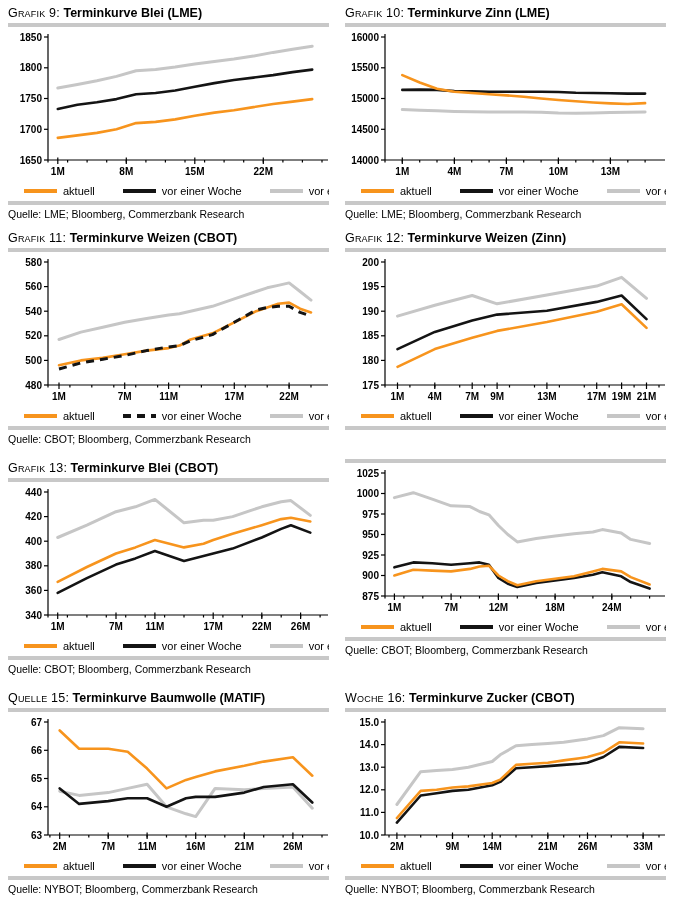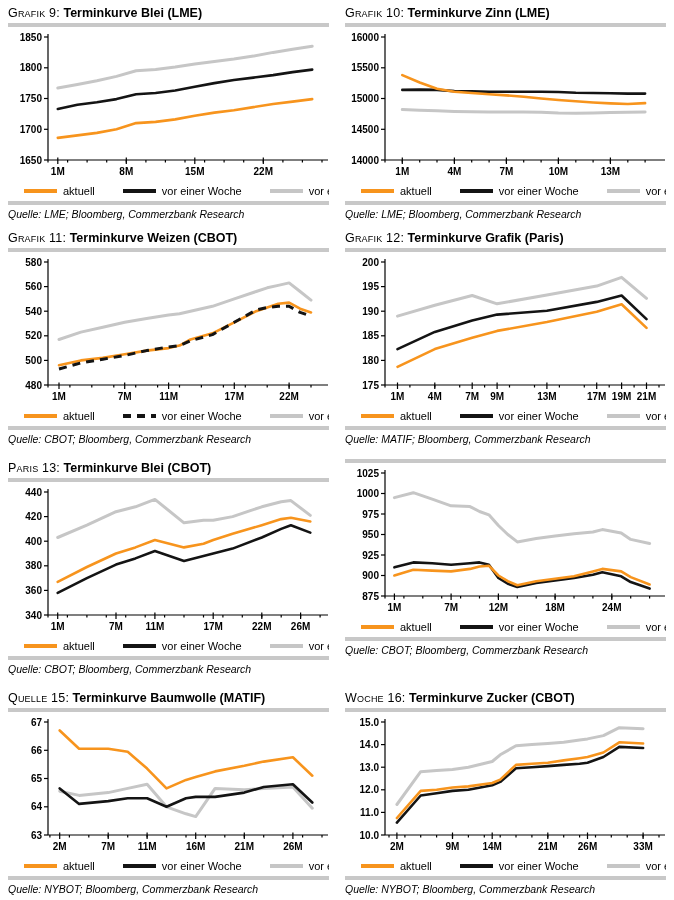--- a/index.html
+++ b/index.html
@@ -15,21 +15,21 @@
   .gnum{font-variant:small-caps;letter-spacing:.2px;}
   .gtitle{font-weight:bold;}
   .rule{height:4px;background:#C8C8C8;margin:2px 0 3px 0;}
   .rule-bottom{margin-top:2px;margin-bottom:2px;}
   .plot{display:block;margin-top:1px;}
   .plot text.tick{font-family:"Liberation Sans",sans-serif;font-size:10px;font-weight:bold;fill:#000;}
   .plot line.ax{stroke:#000;stroke-width:1.2;}
   .legend{display:flex;align-items:center;padding-left:16px;gap:28px;height:16px;font-size:11px;margin:1px 0 2px 0;white-space:nowrap;}
   .lg-item{display:inline-flex;align-items:center;}
   .swatch{display:inline-block;width:33px;height:4px;margin-right:6px;}
-  .source{font-style:italic;font-size:10.5px;margin-top:3px;white-space:nowrap;}
+  .source{font-size:10.5px;margin-top:3px;white-space:nowrap;}
 </style>
 </head>
 <body>
 
 <div id="grid">
   <section class="panel">
     <h3 class="heading"><span class="gnum">Grafik 9:</span> <span class="gtitle">Terminkurve Blei (LME)</span></h3>
     <div class="rule"></div>
     <svg class="plot" xmlns="http://www.w3.org/2000/svg" viewBox="0 0 322 152" width="322" height="152">
         <line class="ax" x1="36" y1="130.0" x2="40" y2="130.0"></line>
@@ -210,21 +210,21 @@
         <span class="lg-item">
           <span class="swatch" style="background: rgb(198, 198, 198);"></span>
           <span>vor einem Monat</span>
         </span>
       </div>
     <div class="rule rule-bottom"></div>
     <div class="source">Quelle: CBOT; Bloomberg, Commerzbank Research</div>
   </section>
 
   <section class="panel">
-    <h3 class="heading"><span class="gnum">Grafik 12:</span> <span class="gtitle">Terminkurve Grafik (Paris)</span></h3>
+    <h3 class="heading"><span class="gnum">Grafik 12:</span> <span class="gtitle">Terminkurve Weizen (Zinn)</span></h3>
     <div class="rule"></div>
     <svg class="plot" xmlns="http://www.w3.org/2000/svg" viewBox="0 0 322 152" width="322" height="152">
         <line class="ax" x1="36" y1="130.0" x2="40" y2="130.0"></line>
         <text class="tick" x="34" y="133.5" text-anchor="end">175</text>
         <line class="ax" x1="36" y1="105.4" x2="40" y2="105.4"></line>
         <text class="tick" x="34" y="108.9" text-anchor="end">180</text>
         <line class="ax" x1="36" y1="80.8" x2="40" y2="80.8"></line>
         <text class="tick" x="34" y="84.3" text-anchor="end">185</text>
         <line class="ax" x1="36" y1="56.2" x2="40" y2="56.2"></line>
         <text class="tick" x="34" y="59.7" text-anchor="end">190</text>
@@ -274,25 +274,24 @@
         <span class="lg-item">
           <span class="swatch" style="background: rgb(20, 20, 20);"></span>
           <span>vor einer Woche</span>
         </span>
         <span class="lg-item">
           <span class="swatch" style="background: rgb(198, 198, 198);"></span>
           <span>vor einem Monat</span>
         </span>
       </div>
     <div class="rule rule-bottom"></div>
-    <div class="source">Quelle: MATIF; Bloomberg, Commerzbank Research</div>
-  </section>
-
-  <section class="panel">
-    <h3 class="heading"><span class="gnum">Paris 13:</span> <span class="gtitle">Terminkurve Blei (CBOT)</span></h3>
+  </section>
+
+  <section class="panel">
+    <h3 class="heading"><span class="gnum">Grafik 13:</span> <span class="gtitle">Terminkurve Blei (CBOT)</span></h3>
     <div class="rule"></div>
     <svg class="plot" xmlns="http://www.w3.org/2000/svg" viewBox="0 0 322 152" width="322" height="152">
         <line class="ax" x1="36" y1="130.0" x2="40" y2="130.0"></line>
         <text class="tick" x="34" y="133.5" text-anchor="end">340</text>
         <line class="ax" x1="36" y1="105.4" x2="40" y2="105.4"></line>
         <text class="tick" x="34" y="108.9" text-anchor="end">360</text>
         <line class="ax" x1="36" y1="80.8" x2="40" y2="80.8"></line>
         <text class="tick" x="34" y="84.3" text-anchor="end">380</text>
         <line class="ax" x1="36" y1="56.2" x2="40" y2="56.2"></line>
         <text class="tick" x="34" y="59.7" text-anchor="end">400</text>

